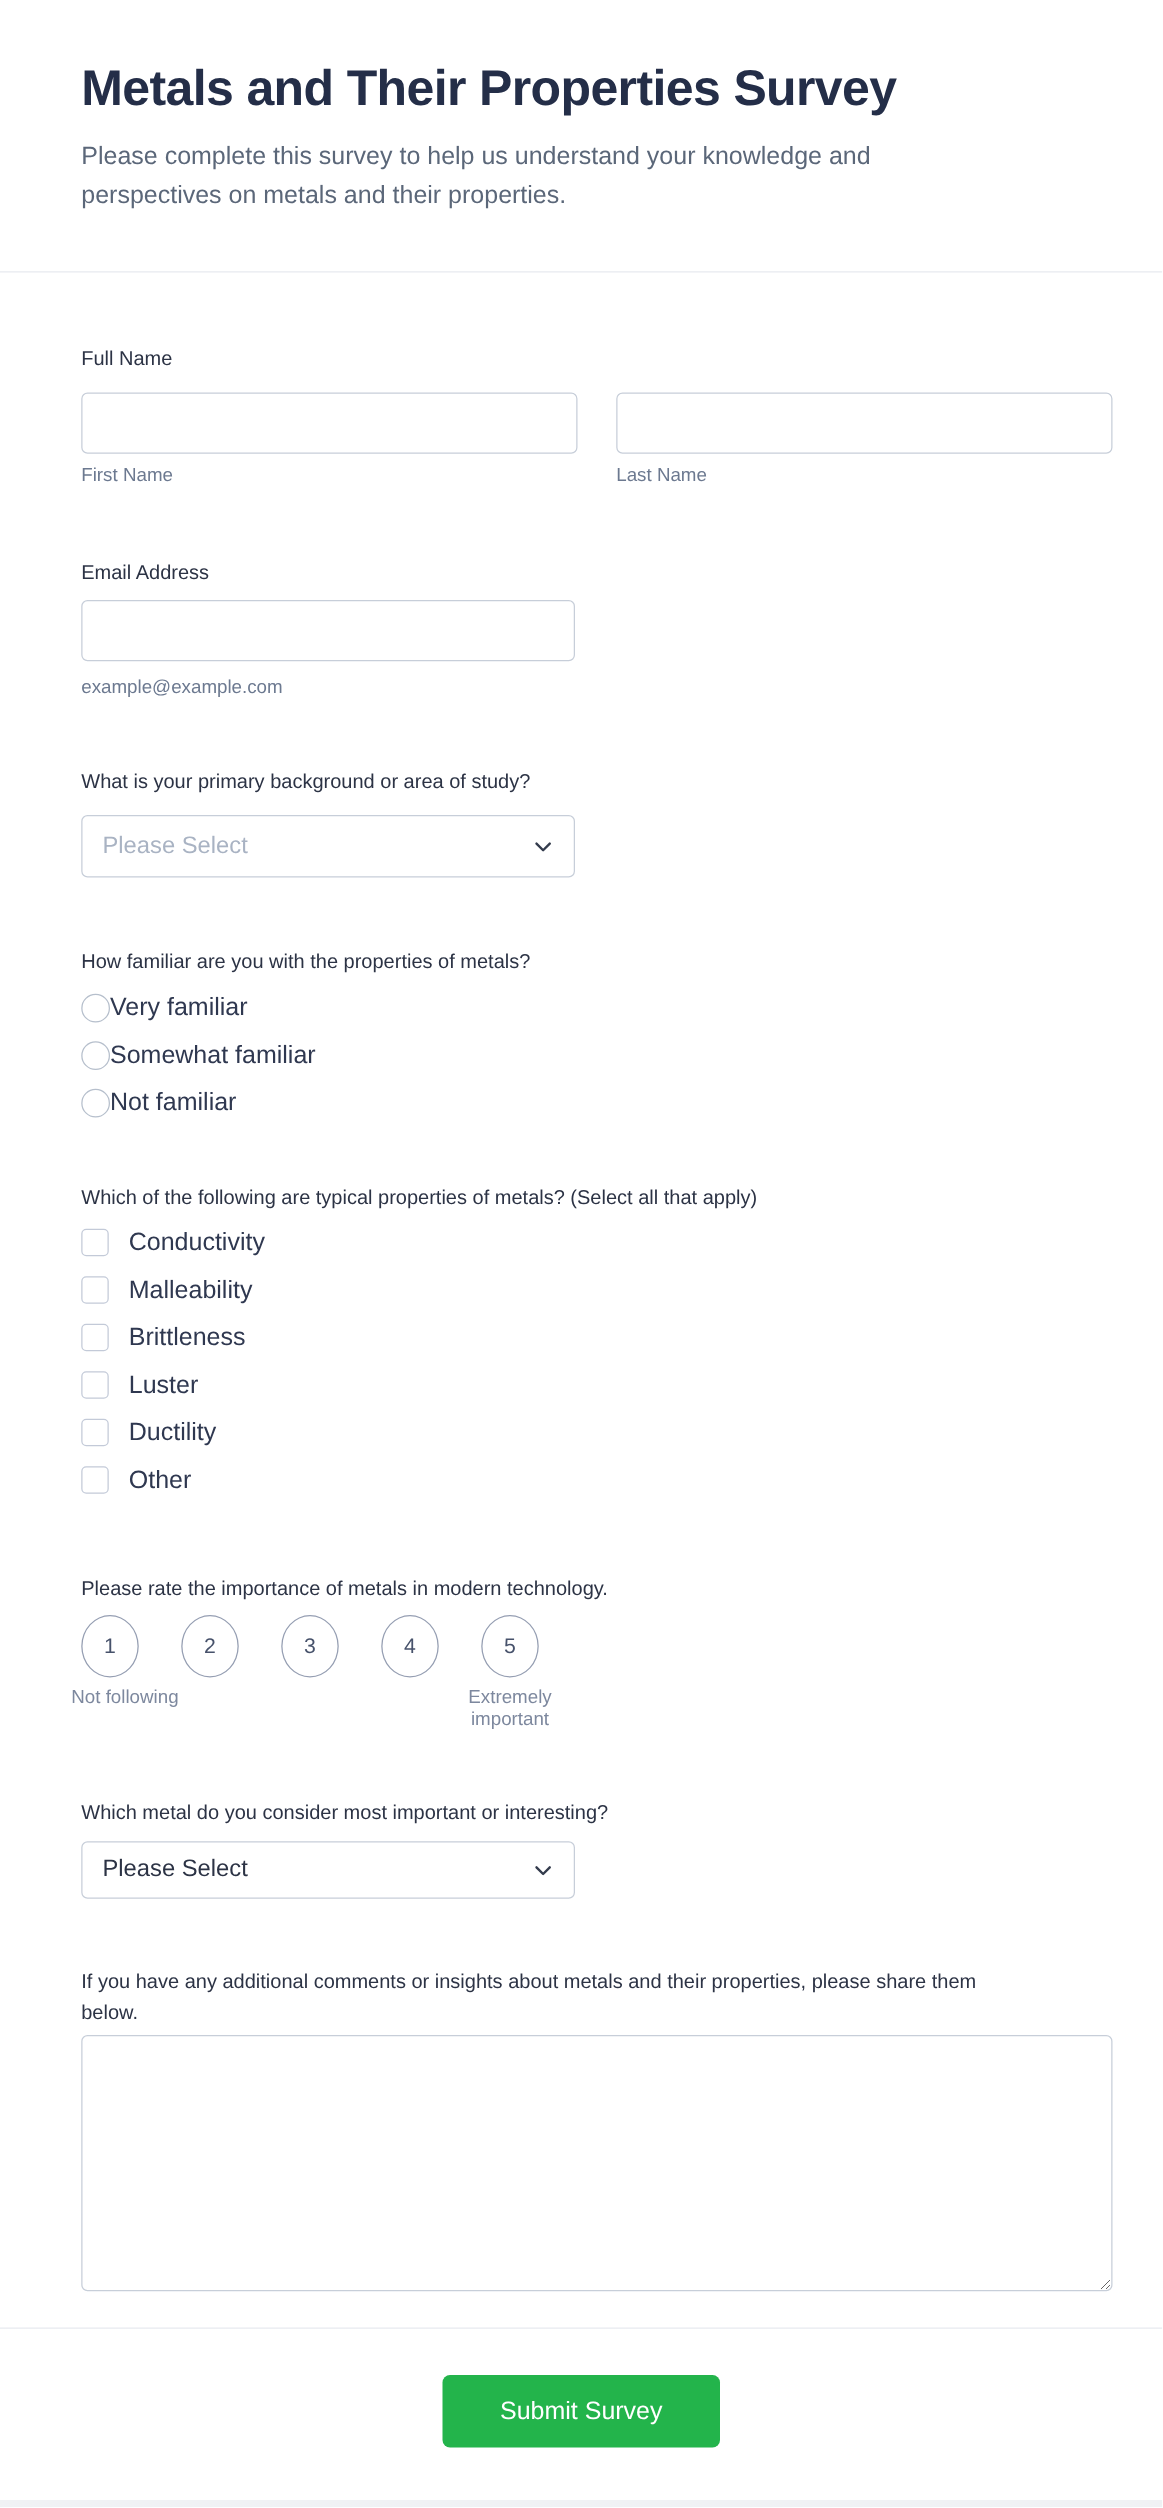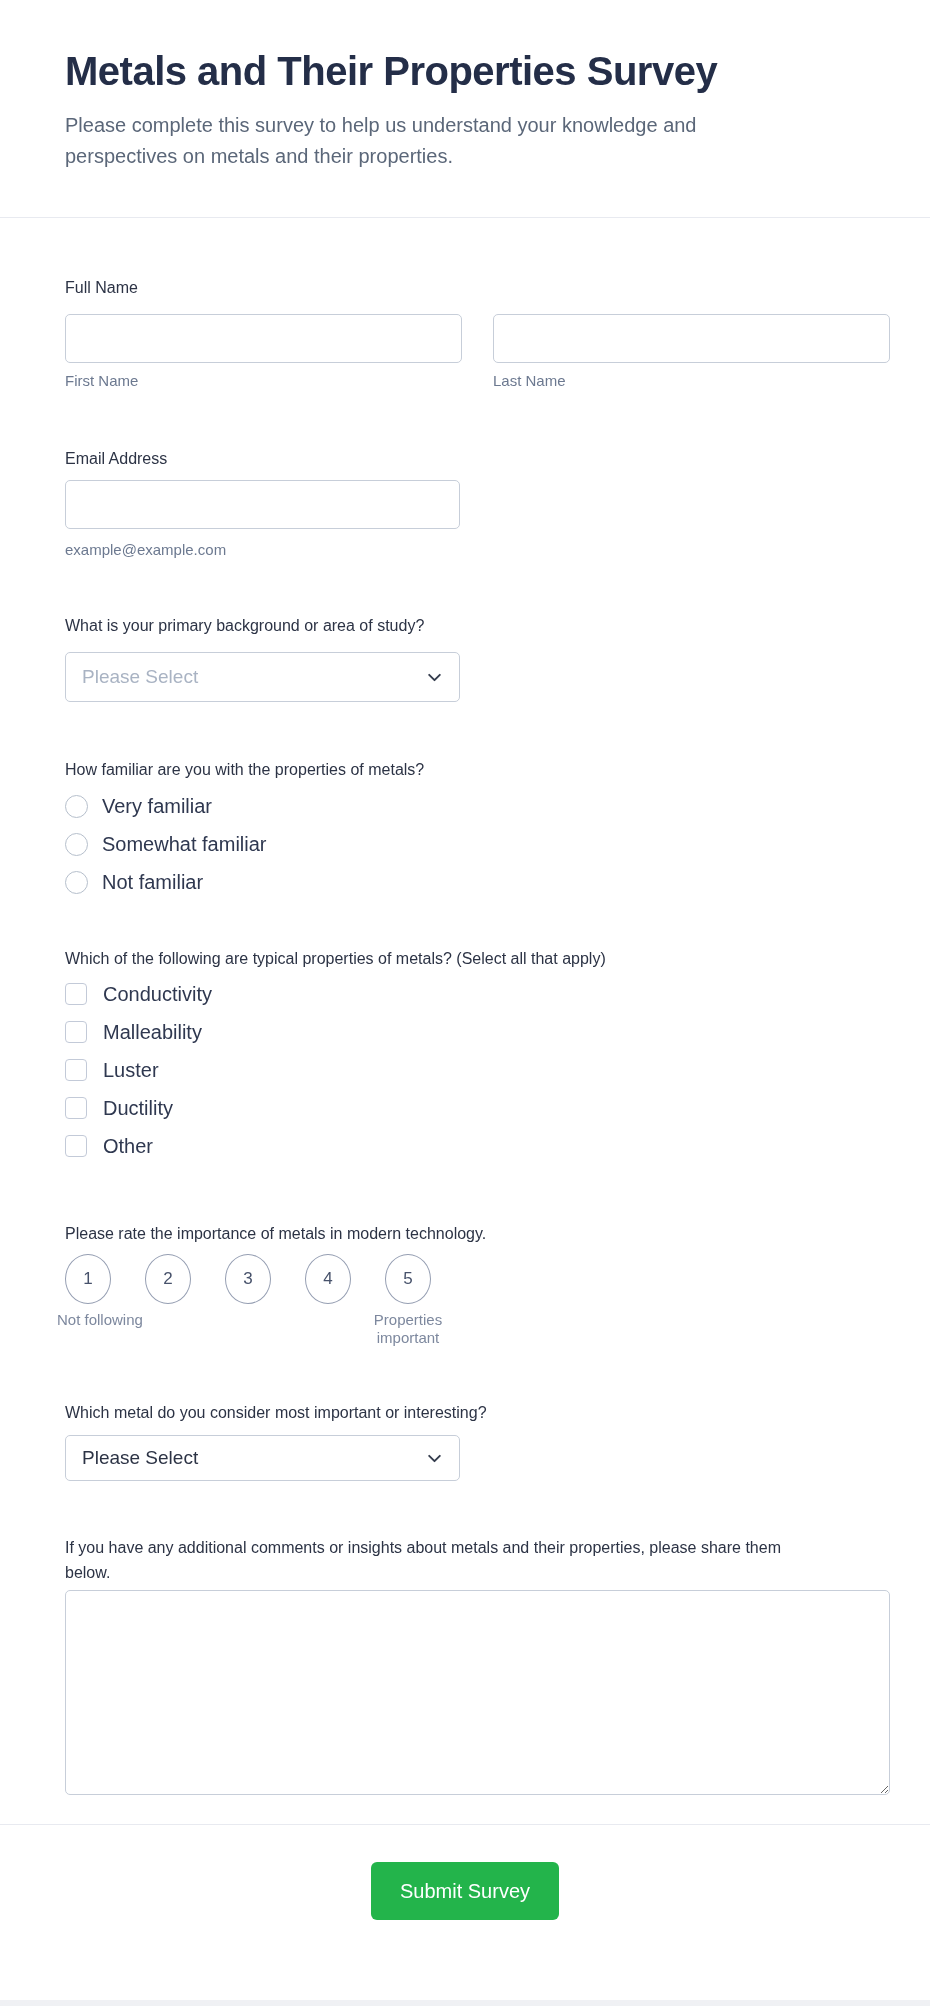--- a/index.html
+++ b/index.html
@@ -32,21 +32,21 @@
     box-sizing:border-box;position:relative;width:395px;height:50px;border:1px solid #c7ced9;
     border-radius:5px;background:#fff;display:flex;align-items:center;padding:0 16px;
     font-size:19px;cursor:pointer;margin-top:13px;
   }
   .select-box.compact{height:46px;margin-top:9px;}
   .select-placeholder{color:#a9b3c3;}
   .select-value{color:#2c3345;}
   .chevron{position:absolute;right:16px;top:50%;transform:translateY(-50%);display:flex;}
   
   .option-list{display:flex;flex-direction:column;gap:14px;margin-top:11px;}
-  .option-row{display:flex;align-items:center;gap:14px;height:24px;cursor:pointer;}
+  .option-row{display:flex;align-items:center;height:24px;cursor:pointer;}
   .radio-circle{
     box-sizing:border-box;width:23px;height:23px;border-radius:50%;
     border:1.5px solid #b6bfcc;background:#fff;flex:0 0 auto;
   }
   .option-text{font-size:20px;color:#2f3850;}
   
   .check-list{display:flex;flex-direction:column;gap:16px;margin-top:11px;text-align:center;}
   .check-row{display:flex;align-items:center;gap:16px;height:22px;cursor:pointer;}
   .check-box{
     box-sizing:border-box;width:22px;height:22px;border-radius:4px;
@@ -67,21 +67,21 @@
   .comments-label{max-width:745px;line-height:25px;}
   .big-textarea{
     box-sizing:border-box;display:block;width:825px;height:205px;margin-top:5px;
     border:1px solid #c7ced9;border-radius:5px;background:#fff;resize:both;
     font-family:inherit;font-size:19px;color:#2c3345;padding:12px 16px;outline:none;
   }
   
   .divider2{margin-top:29px;border:none;border-top:1px solid #e8eaf0;height:0;}
   .submit-wrap{display:flex;justify-content:center;margin-top:37px;}
   .submit-btn{
-    width:188px;height:58px;background:#23b44b;color:#ffffff;border:none;border-radius:6px;
+    width:222px;height:58px;background:#23b44b;color:#ffffff;border:none;border-radius:6px;
     font-family:inherit;font-size:20px;font-weight:500;cursor:pointer;
   }
   .bottom-strip{position:absolute;left:0;bottom:0;width:100%;height:6px;background:#f0f1f4;}
 </style>
 </head>
 <body>
 
 <div class="screen">
 
   <div class="header">
@@ -147,20 +147,24 @@
         <div class="check-row">
           <span class="check-box"></span>
           <span class="option-text">Conductivity</span>
         </div>
         <div class="check-row">
           <span class="check-box"></span>
           <span class="option-text">Malleability</span>
         </div>
         <div class="check-row">
           <span class="check-box"></span>
+          <span class="option-text">Brittleness</span>
+        </div>
+        <div class="check-row">
+          <span class="check-box"></span>
           <span class="option-text">Luster</span>
         </div>
         <div class="check-row">
           <span class="check-box"></span>
           <span class="option-text">Ductility</span>
         </div>
         <div class="check-row">
           <span class="check-box"></span>
           <span class="option-text">Other</span>
         </div>
@@ -171,21 +175,21 @@
       <div class="q-label">Please rate the importance of metals in modern technology.</div>
       <div class="scale-row">
         <div class="scale-circle">1</div>
         <div class="scale-circle">2</div>
         <div class="scale-circle">3</div>
         <div class="scale-circle">4</div>
         <div class="scale-circle">5</div>
       </div>
       <div class="scale-labels">
         <div class="scale-label min">Not following</div>
-        <div class="scale-label max">Properties important</div>
+        <div class="scale-label max">Extremely important</div>
       </div>
     </div>
 
     <div class="mt-section" style="margin-top:49px;">
       <div class="q-label">Which metal do you consider most important or interesting?</div>
       <div class="select-box compact">
         <span class="select-value">Please Select</span>
         <span class="chevron">
           <svg width="17" height="17" viewBox="0 0 16 16">
               <path d="M3 6l5 5 5-5" stroke="#343c4d" stroke-width="1.8" fill="none" stroke-linecap="round" stroke-linejoin="round"></path>

